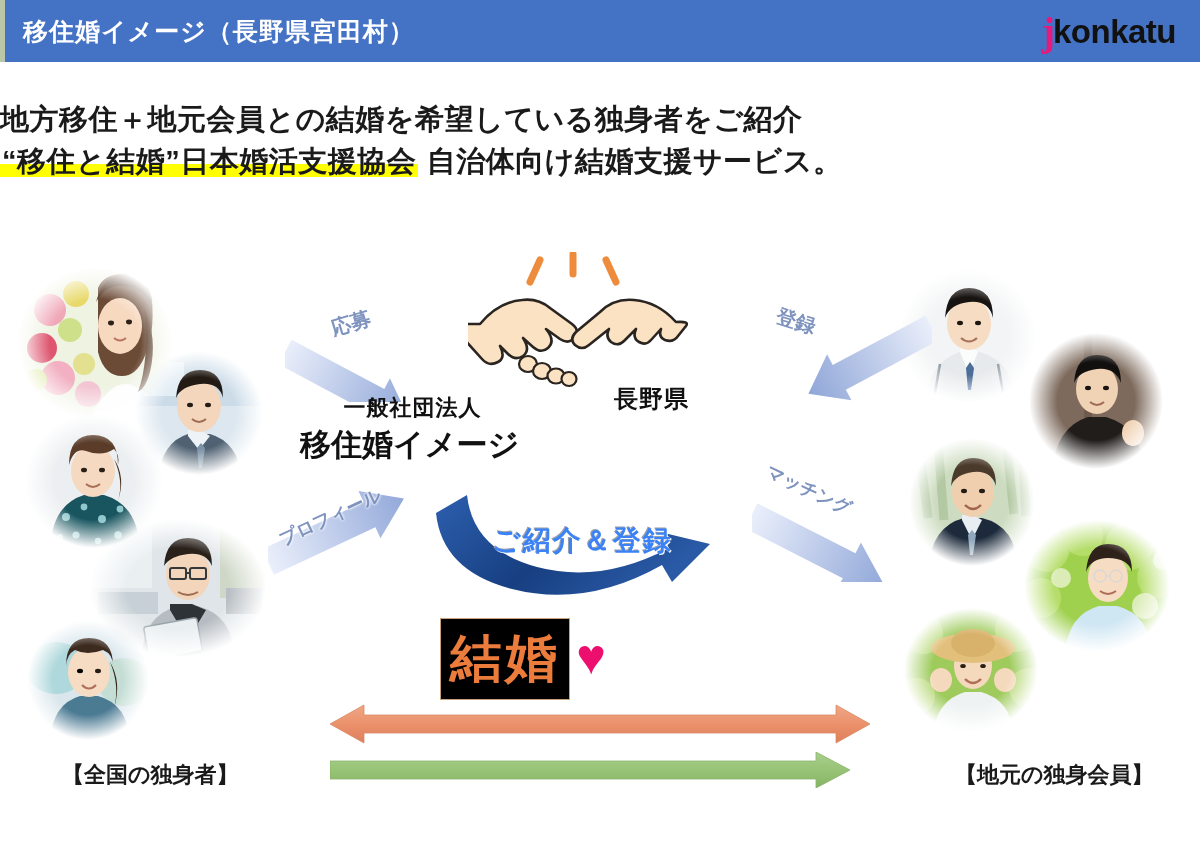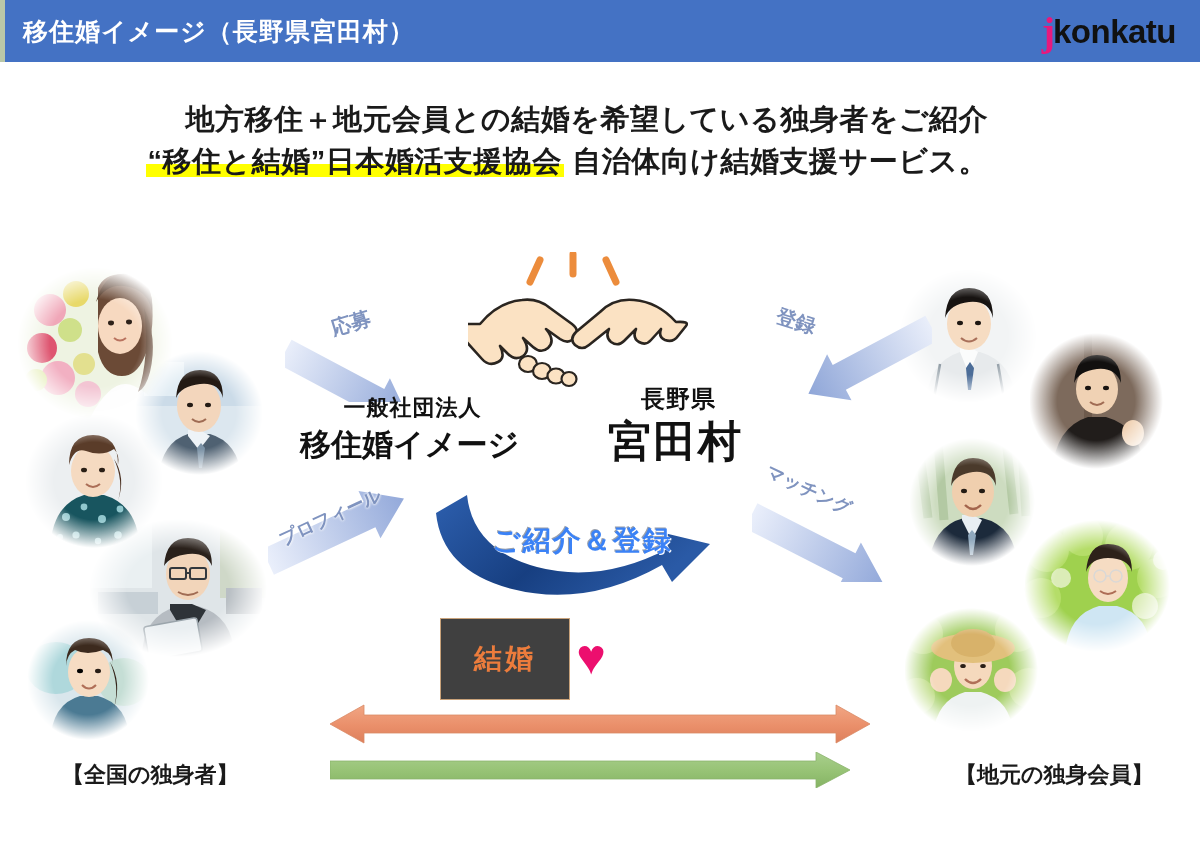--- a/index.html
+++ b/index.html
@@ -28,21 +28,21 @@
     position:absolute;right:24px;top:10px;
     display:flex;align-items:baseline;
     font-size:33px;font-weight:bold;line-height:1;
   }
   .logo .logo-j{color:#e8197d;font-style:normal;font-family:"Liberation Serif",serif;
      font-size:40px;margin-right:-2px;font-weight:bold;transform:translateY(2px);}
   .logo .logo-rest{color:#111111;font-family:"Liberation Sans",sans-serif;letter-spacing:-0.5px;}
 
   
   .lead{
-    position:absolute;left:0;top:98px;width:988px;text-align:right;
+    position:absolute;left:0;top:98px;width:988px;text-align:left;
     color:#1a1a1a;font-weight:bold;
   }
   .lead-line{font-size:29px;line-height:42px;letter-spacing:0.5px;white-space:nowrap;}
   .hl{background:linear-gradient(to top, #ffff00 40%, rgba(255,255,0,0) 40%);padding:0 2px;}
   .ribbon-label{
     position:absolute;color:#7f93bf;font-weight:bold;font-size:20px;
     white-space:nowrap;text-shadow:0 0 3px #fff,0 0 3px #fff;
   }
 
   
@@ -57,23 +57,23 @@
   .curve-caption{
     position:absolute;left:492px;top:522px;
     font-size:28px;font-weight:bold;letter-spacing:2px;
     color:#3b82f6;
     text-shadow:1px 1px 0 #ffffff, -1px -1px 0 #9aa0ab;
   }
 
   
   .kw{
     position:absolute;top:618px;
-    border:1px solid;background:#404040;
+    border:1px solid;background:#000000;
     display:flex;align-items:center;justify-content:center;
-    font-size:28px;font-weight:bold;letter-spacing:3px;
+    font-size:52px;font-weight:bold;letter-spacing:3px;
     width:130px;height:82px;box-sizing:border-box;
   }
   .kw-left{left:440px;border-color:#c8a27a;color:#ec7c3c;}
   .kw-right{left:608px;border-color:#7ba05b;color:#5a9e3c;}
   .heart{
     position:absolute;left:568px;top:634px;width:46px;height:46px;
     color:#ec0f6e;font-size:50px;line-height:46px;text-align:center;
   }
 
   
@@ -421,21 +421,20 @@
     </g>
   </svg>
   <div class="ribbon-label" style="left:763px;top:478px;font-size:18px;transform:rotate(25deg);">マッチング</div>
 
   <div class="org-left">
     <div class="sub">一般社団法人</div>
     <div class="main">移住婚イメージ</div>
   </div>
   <div class="org-right">
     <div class="sub">長野県</div>
-    <div class="main">宮田村</div>
   </div>
 
   <svg width="340" height="110" style="position:absolute;left:420px;top:495px;">
     <defs>
       <linearGradient id="curveG" x1="0" y1="0" x2="1" y2="0.4">
         <stop offset="0%" stop-color="#2d5fae"></stop>
           <stop offset="55%" stop-color="#173f81"></stop>
         <stop offset="100%" stop-color="#2a5aa6"></stop>
       </linearGradient>
     </defs>

